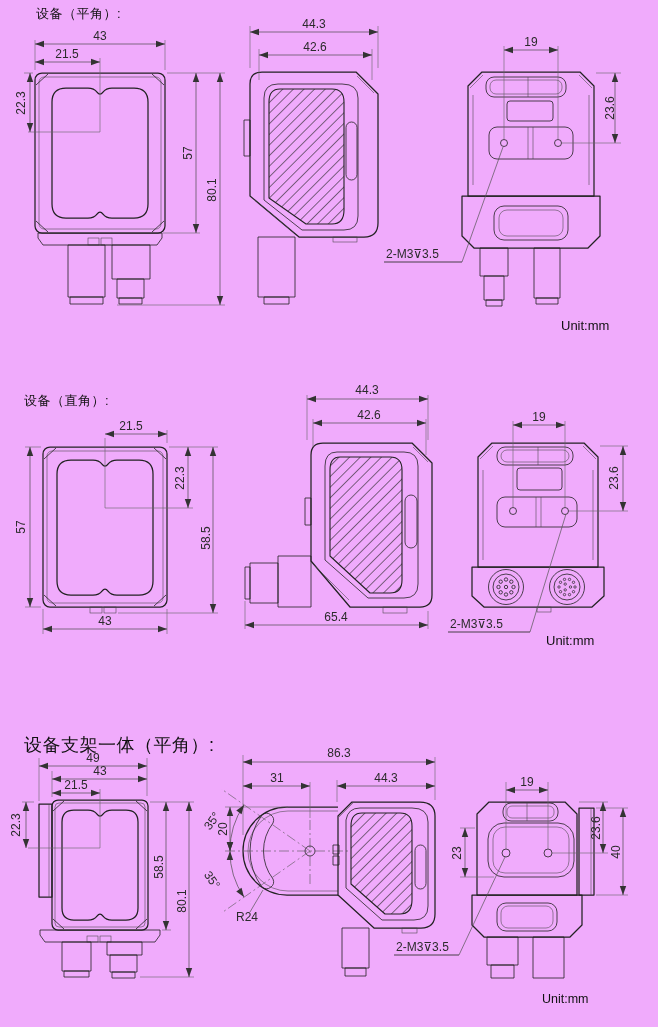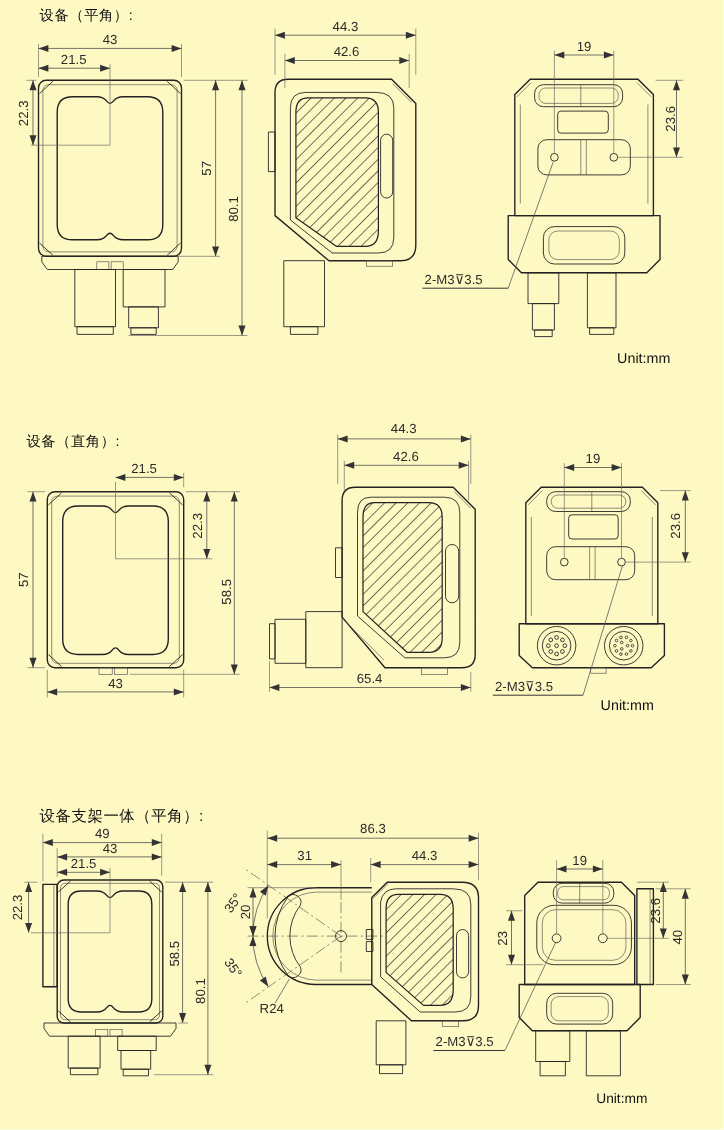--- a/index.html
+++ b/index.html
@@ -1,16 +1,16 @@
 <!DOCTYPE html>
 <html><head>
 <meta charset="utf-8">
 <style>
   html,body{margin:0;padding:0;background:#fff;}
-  #canvas{position:relative;width:658px;height:1027px;background:#fef9c3;overflow:hidden;
+  #canvas{position:relative;width:658px;height:1027px;background:#f0abfc;overflow:hidden;
           font-family:"Liberation Sans",sans-serif;}
   .title{position:absolute;font-size:13px;color:#111;letter-spacing:.5px;}
   .unit{position:absolute;font-size:13px;color:#111;}
   svg{position:absolute;left:0;top:0;}
   .o1{fill:none;stroke:#222;stroke-width:1.25;stroke-linejoin:round;}
   .o2{fill:none;stroke:#222;stroke-width:.8;stroke-linejoin:round;}
   .o3{fill:none;stroke:#444;stroke-width:.55;}
   .dim{fill:none;stroke:#4a4a4a;stroke-width:.7;marker-start:url(#ar);marker-end:url(#ar);}
   .ext{fill:none;stroke:#666;stroke-width:.6;}
   .cl{fill:none;stroke:#555;stroke-width:.6;stroke-dasharray:10 3 2 3;}
@@ -19,21 +19,21 @@
   .hf{fill:url(#hatch);stroke:#222;stroke-width:1.1;stroke-linejoin:round;}
   text.dt{font:12px "Liberation Sans",sans-serif;fill:#2b2b2b;}
 </style>
 </head>
 <body>
 
 <div id="canvas">
 
   <div class="title" style="left:36px;top:5px;">设备（平角）:</div>
   <div class="title" style="left:24px;top:392px;">设备（直角）:</div>
-  <div class="title" style="left:36px;top:733px;font-size:14px;">设备支架一体（平角）:</div>
+  <div class="title" style="left:24px;top:733px;font-size:18px;">设备支架一体（平角）:</div>
 
   <div class="unit" style="left:561px;top:318px;">Unit:mm</div>
   <div class="unit" style="left:546px;top:633px;">Unit:mm</div>
   <div class="unit" style="left:542px;top:992px;font-size:12.5px;">Unit:mm</div>
 
   <svg width="658" height="1027" viewBox="0 0 658 1027">
     <defs>
       <marker id="ar" viewBox="0 0 10 10" refX="9.5" refY="5" markerWidth="10" markerHeight="10" markerUnits="userSpaceOnUse" orient="auto-start-reverse">
         <path d="M0.5,1.8 L9.5,5 L0.5,8.2 Z" fill="#333"></path>
       </marker>

